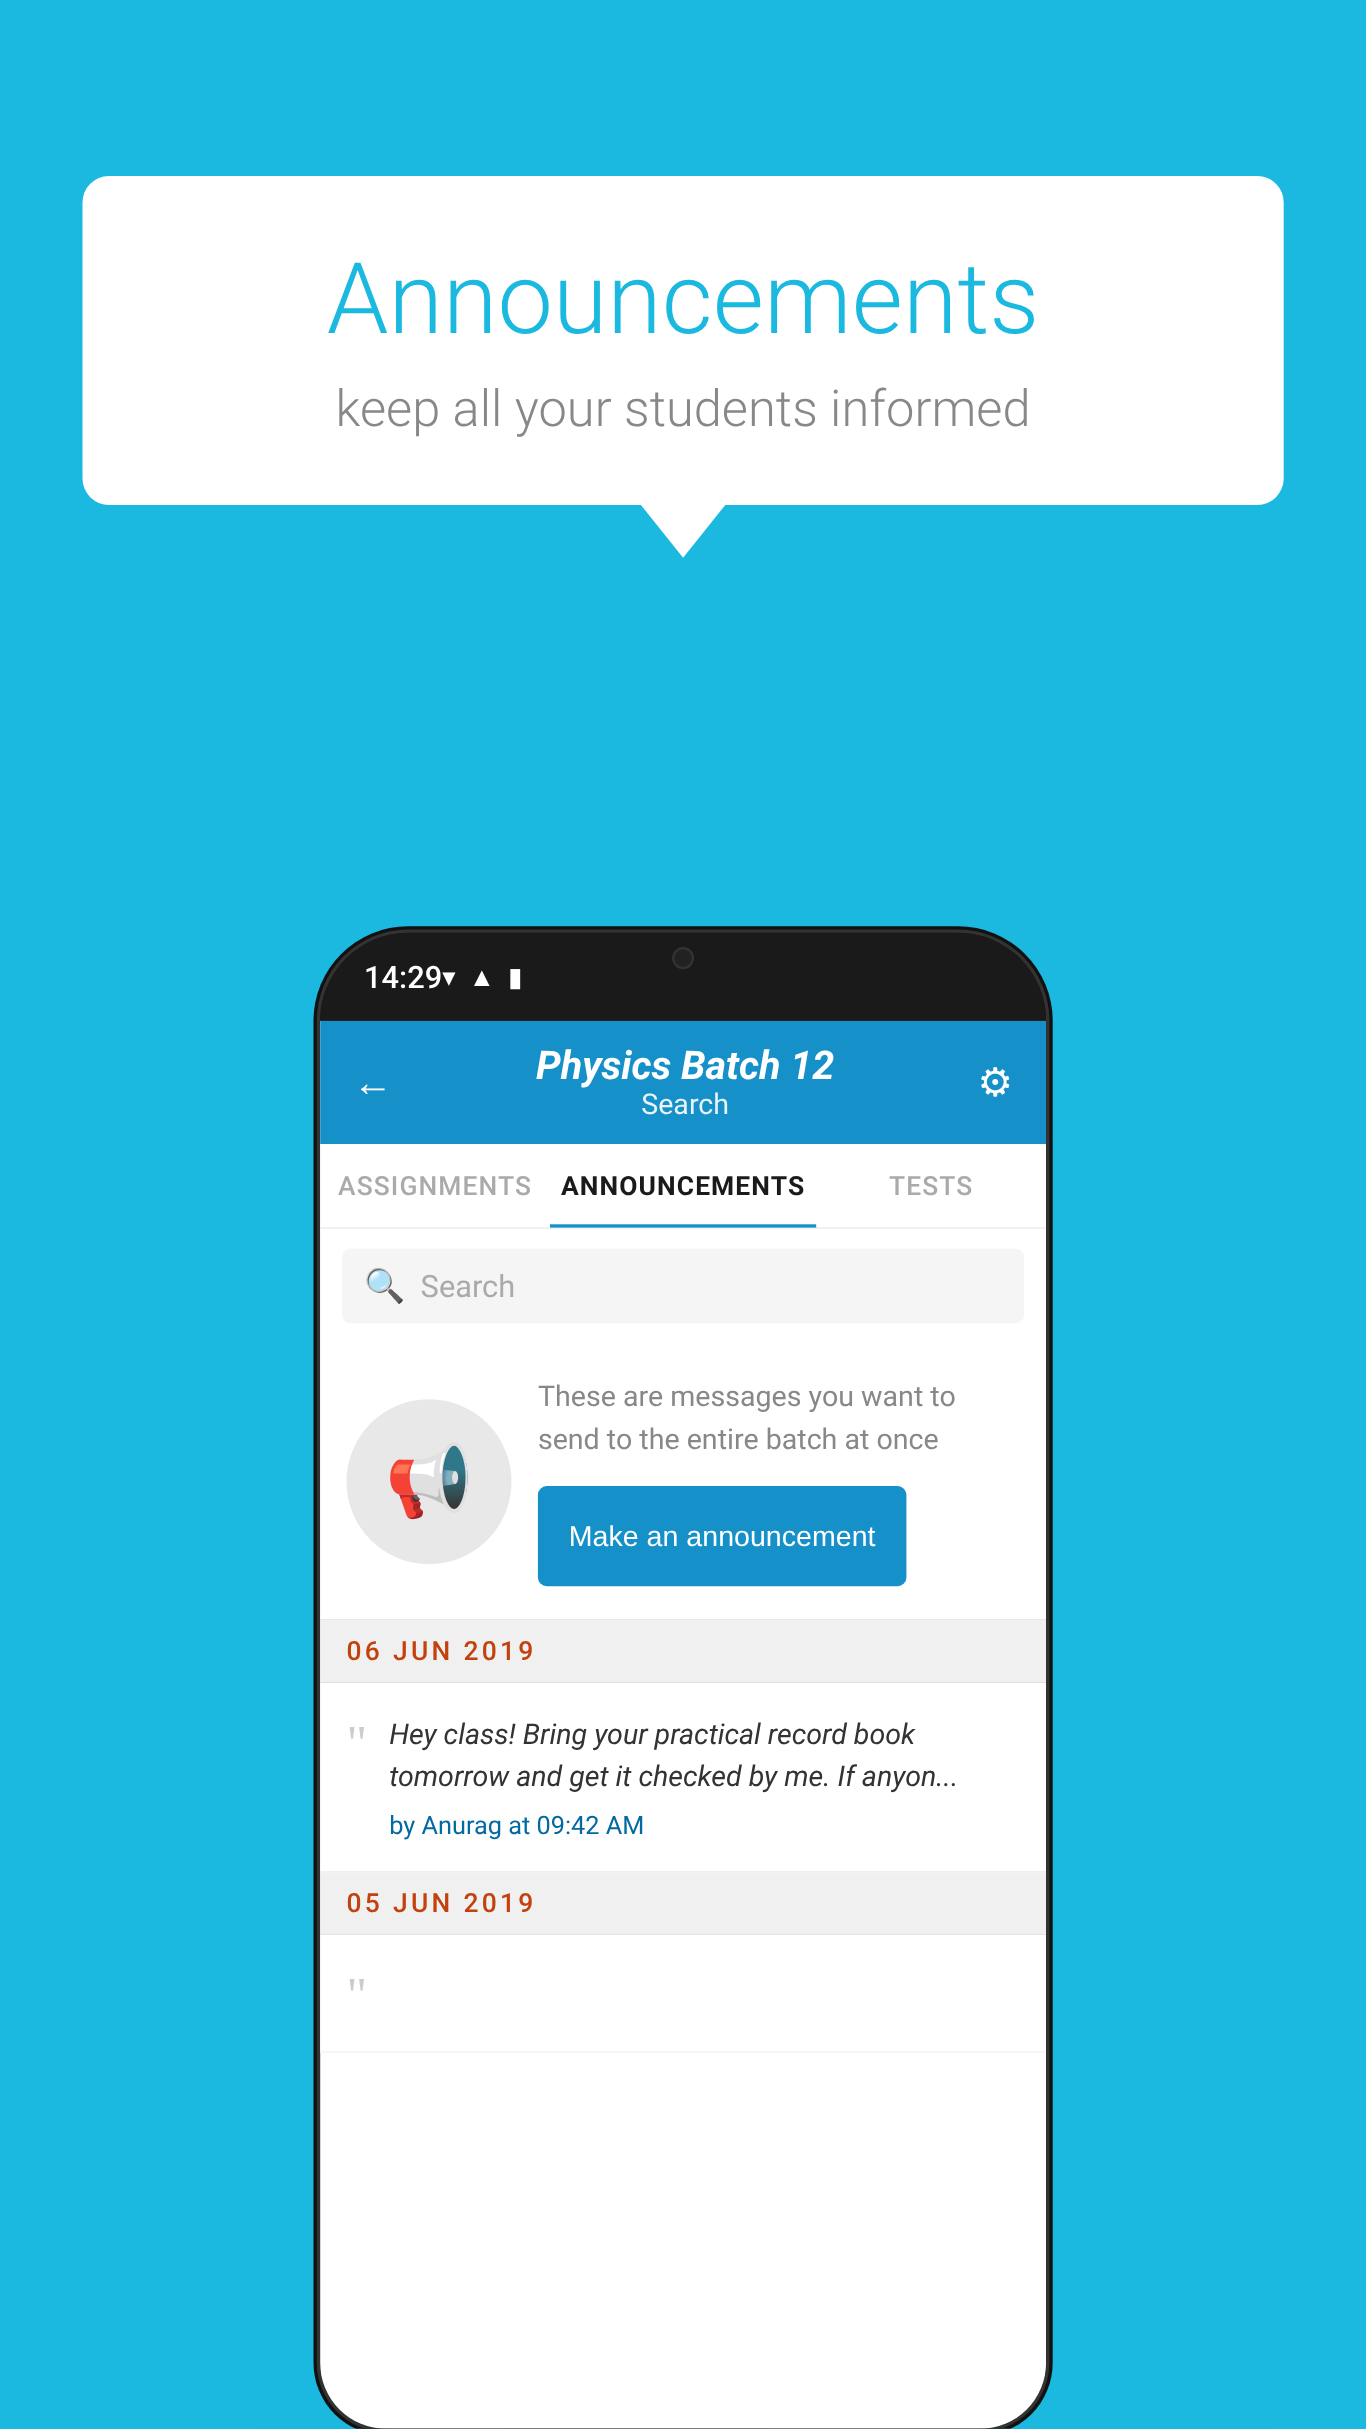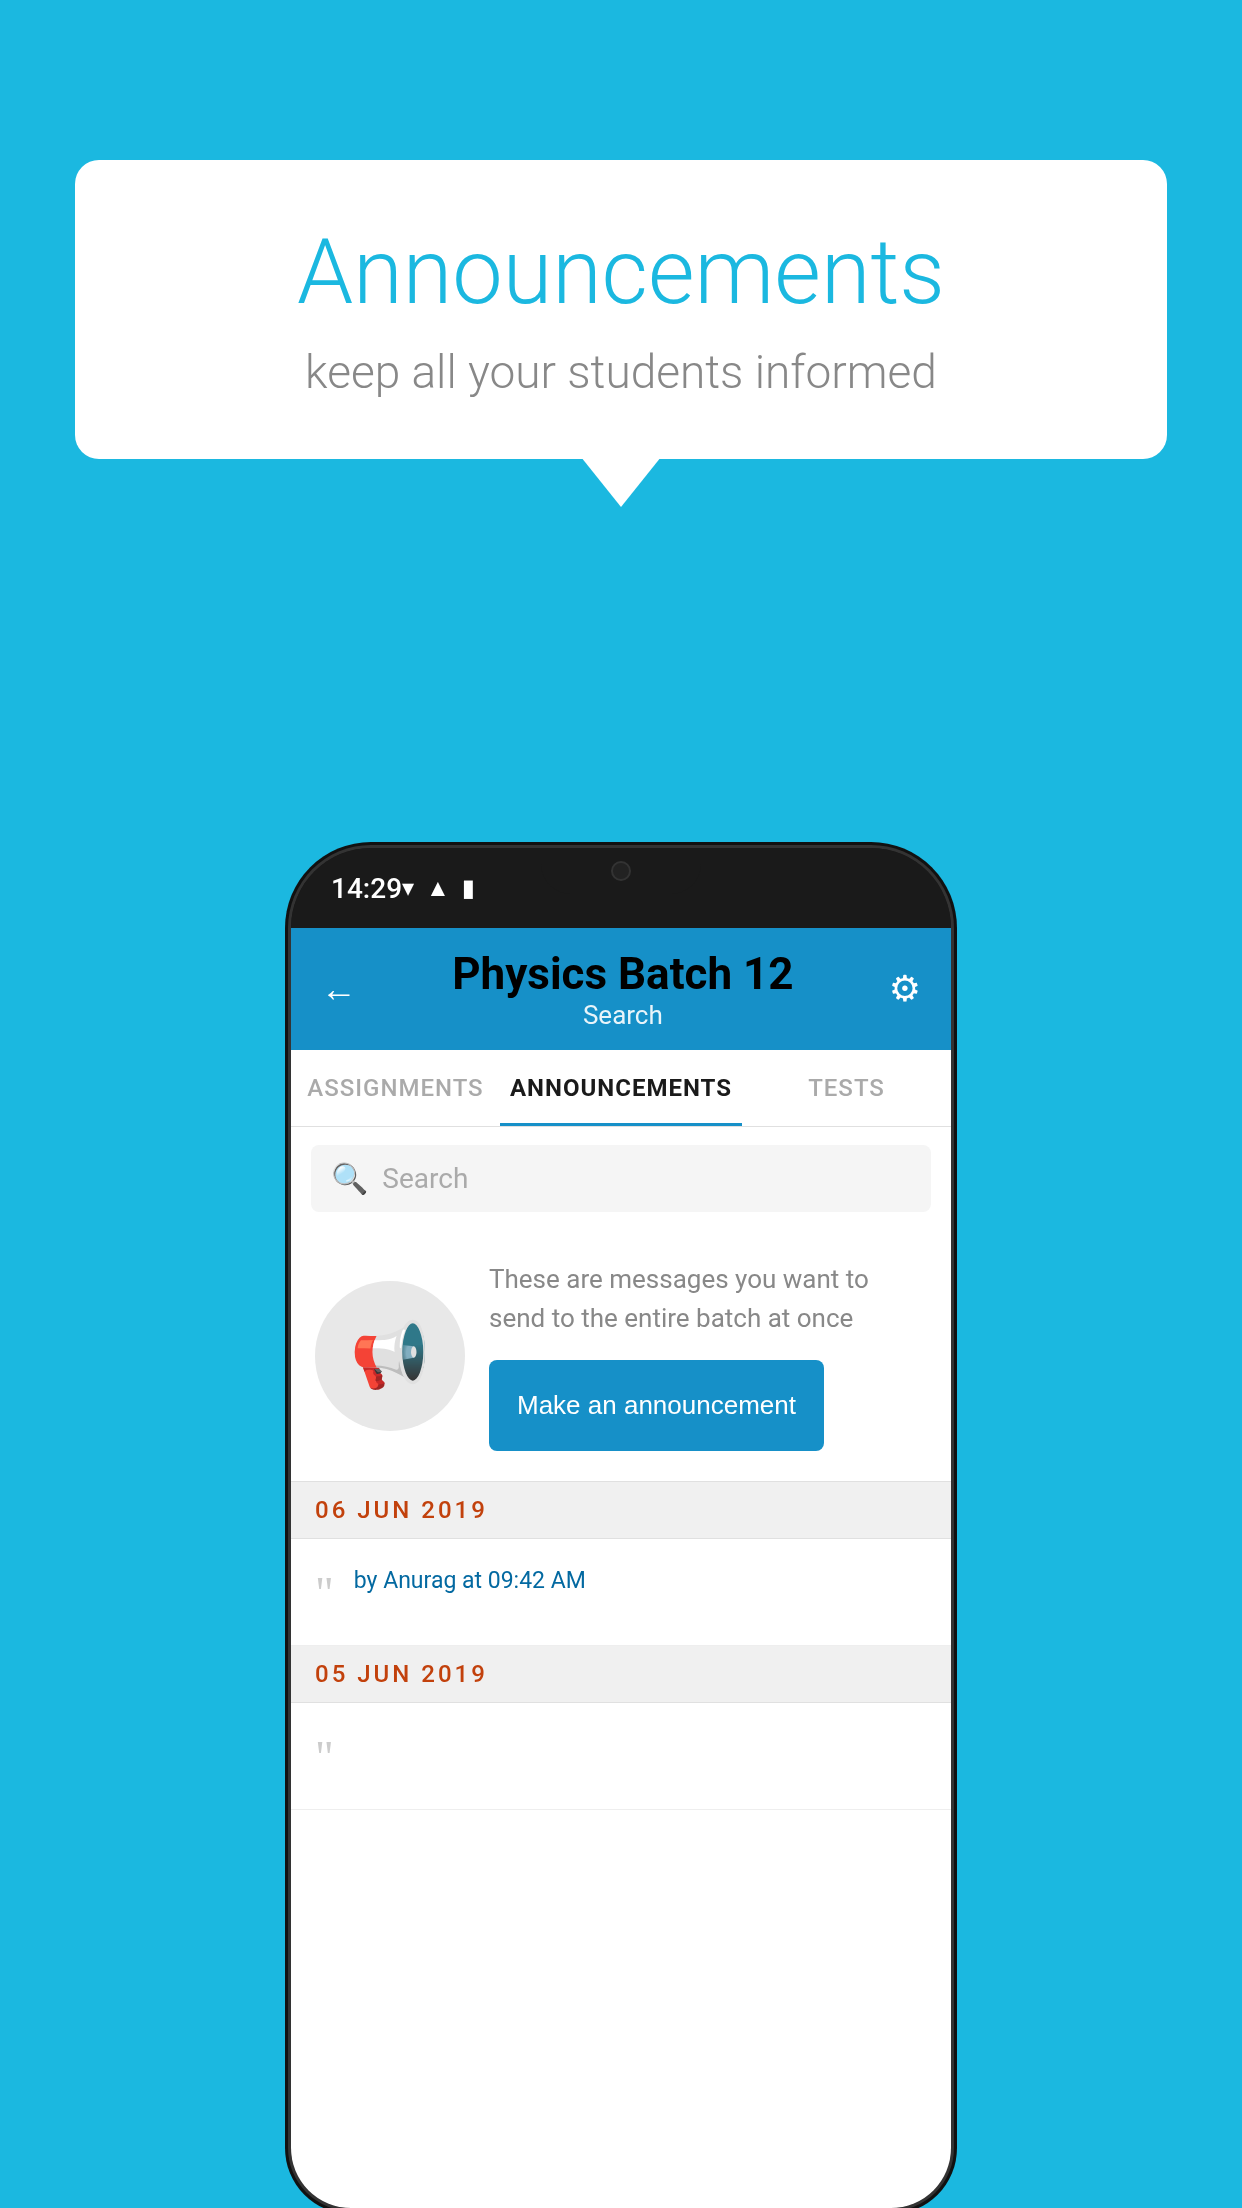--- a/index.html
+++ b/index.html
@@ -143,23 +143,24 @@
     .back-icon {
       color: white;
       font-size: 36px;
       cursor: pointer;
     }
     .header-title {
       text-align: center;
       flex: 1;
     }
     .header-title-text {
-      color: #000000;
-      font-size: 44px;
+      color: #ffffff;
+      font-size: 36px;
       font-weight: 700;
+      font-style: italic;
     }
     .header-subtitle-text {
       color: rgba(255,255,255,0.9);
       font-size: 26px;
     }
     .gear-icon {
       color: white;
       font-size: 36px;
       cursor: pointer;
     }
@@ -365,20 +366,21 @@
         <div class="promo-description">These are messages you want to send to the entire batch at once</div>
         <button class="make-announcement-btn">Make an announcement</button>
       </div>
     </div>
 
     <div class="date-separator">06  JUN  2019</div>
 
     <div class="announcement-item">
       <div class="quote-icon">"</div>
       <div class="announcement-content">
+        <div class="announcement-text">Hey class! Bring your practical record book tomorrow and get it checked by me. If anyon...</div>
         <div class="announcement-meta">by Anurag at 09:42 AM</div>
       </div>
     </div>
 
     <div class="date-separator">05  JUN  2019</div>
 
     <div class="announcement-item">
       <div class="quote-icon">"</div>
     </div>
 

